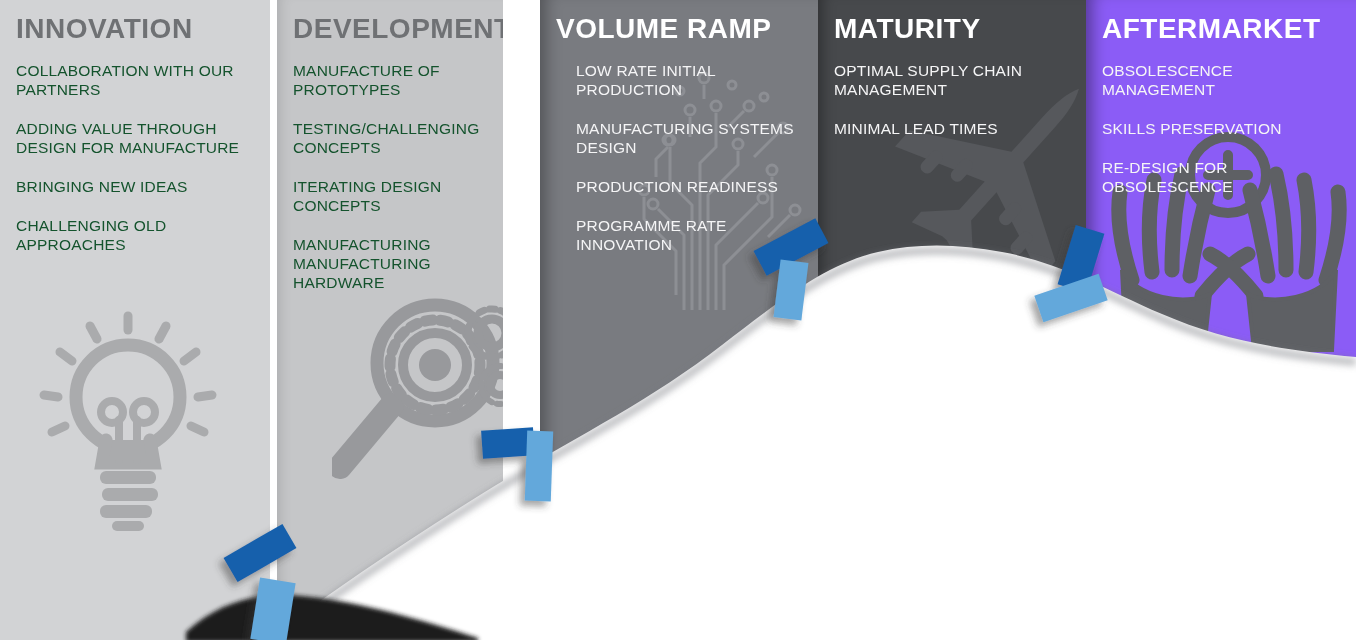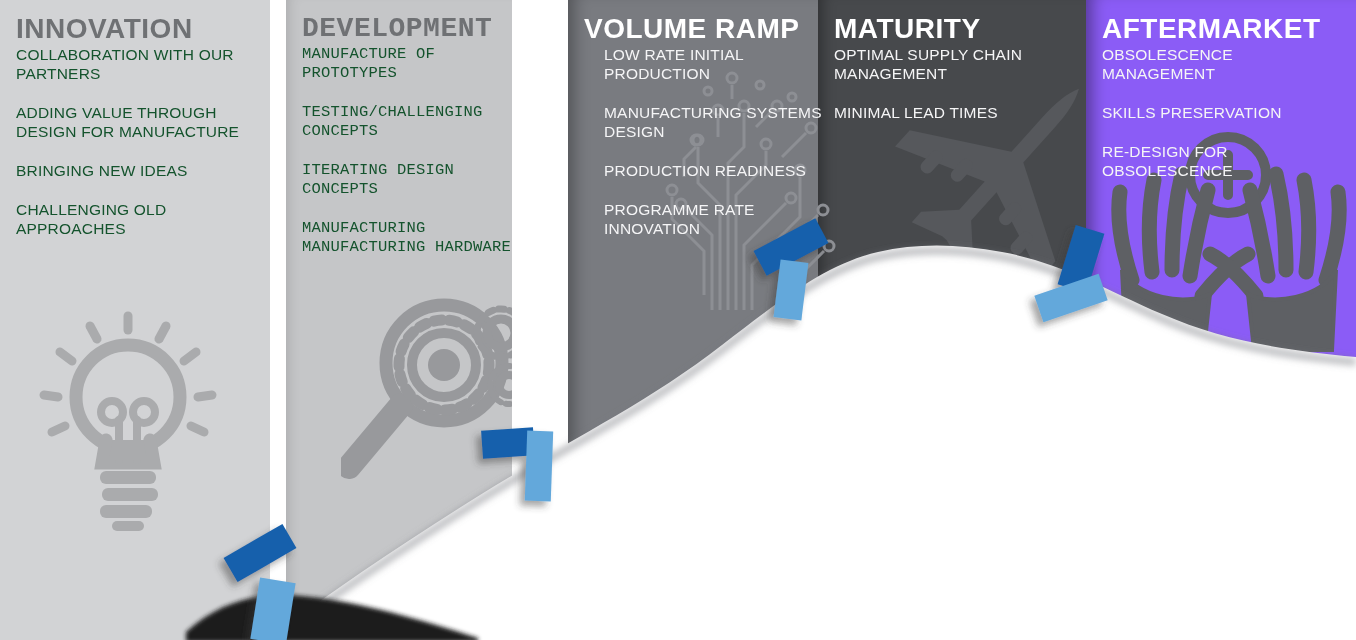--- a/index.html
+++ b/index.html
@@ -2,26 +2,26 @@
 <html><head>
 <meta charset="utf-8">
 <style>
   html,body{margin:0;padding:0;background:#ffffff;}
   #stage{
     position:relative;width:1356px;height:640px;overflow:hidden;
     font-family:"Liberation Sans","DejaVu Sans",sans-serif;background:#ffffff;
   }
   .col{position:absolute;top:0;height:640px;overflow:hidden;}
   #col-innovation {left:0;    width:270px;background:#d2d3d5;}
-  #col-development{left:286px;width:226px;background:#c5c6c8;box-shadow:inset 12px 0 14px -10px rgba(0,0,0,.14);font-family:Liberation Mono, monospace;}
-  #col-volume-ramp{left:568px;width:278px;background:#797b80;box-shadow:inset 16px 0 16px -10px rgba(0,0,0,.32);}
+  #col-development{left:277px;width:226px;background:#c5c6c8;box-shadow:inset 12px 0 14px -10px rgba(0,0,0,.14);}
+  #col-volume-ramp{left:540px;width:278px;background:#797b80;box-shadow:inset 16px 0 16px -10px rgba(0,0,0,.32);}
   #col-maturity  {left:818px; width:268px;background:#47494c;box-shadow:inset 14px 0 14px -10px rgba(0,0,0,.35);}
   #col-aftermarket{left:1086px;width:270px;background:#8b5cf6;box-shadow:inset 16px 0 16px -10px rgba(0,0,0,.38);}
   .col-inner{position:relative;z-index:2;padding:13px 0 0 16px;}
-  .col h2{margin:0 0 1px 0;font-size:28px;line-height:1.12;font-weight:bold;letter-spacing:.5px;}
+  .col h2{margin:0 0 17px 0;font-size:28px;line-height:1.12;font-weight:bold;letter-spacing:.5px;}
   .item{font-size:15.5px;line-height:19px;letter-spacing:.2px;margin:0 0 20px 0;}
   .light-col h2{color:#6f7174;}
   .light-col .item{color:#14532d;}
   .dark-col h2{color:#ffffff;}
   .dark-col .item{color:#f5f5f6;}
   #col-innovation  .item{width:226px;}
   #col-development .item{width:232px;}
   #col-volume-ramp .item{width:240px;margin-left:20px;}
   #col-maturity    .item{width:196px;}
   #col-aftermarket .item{width:206px;}

